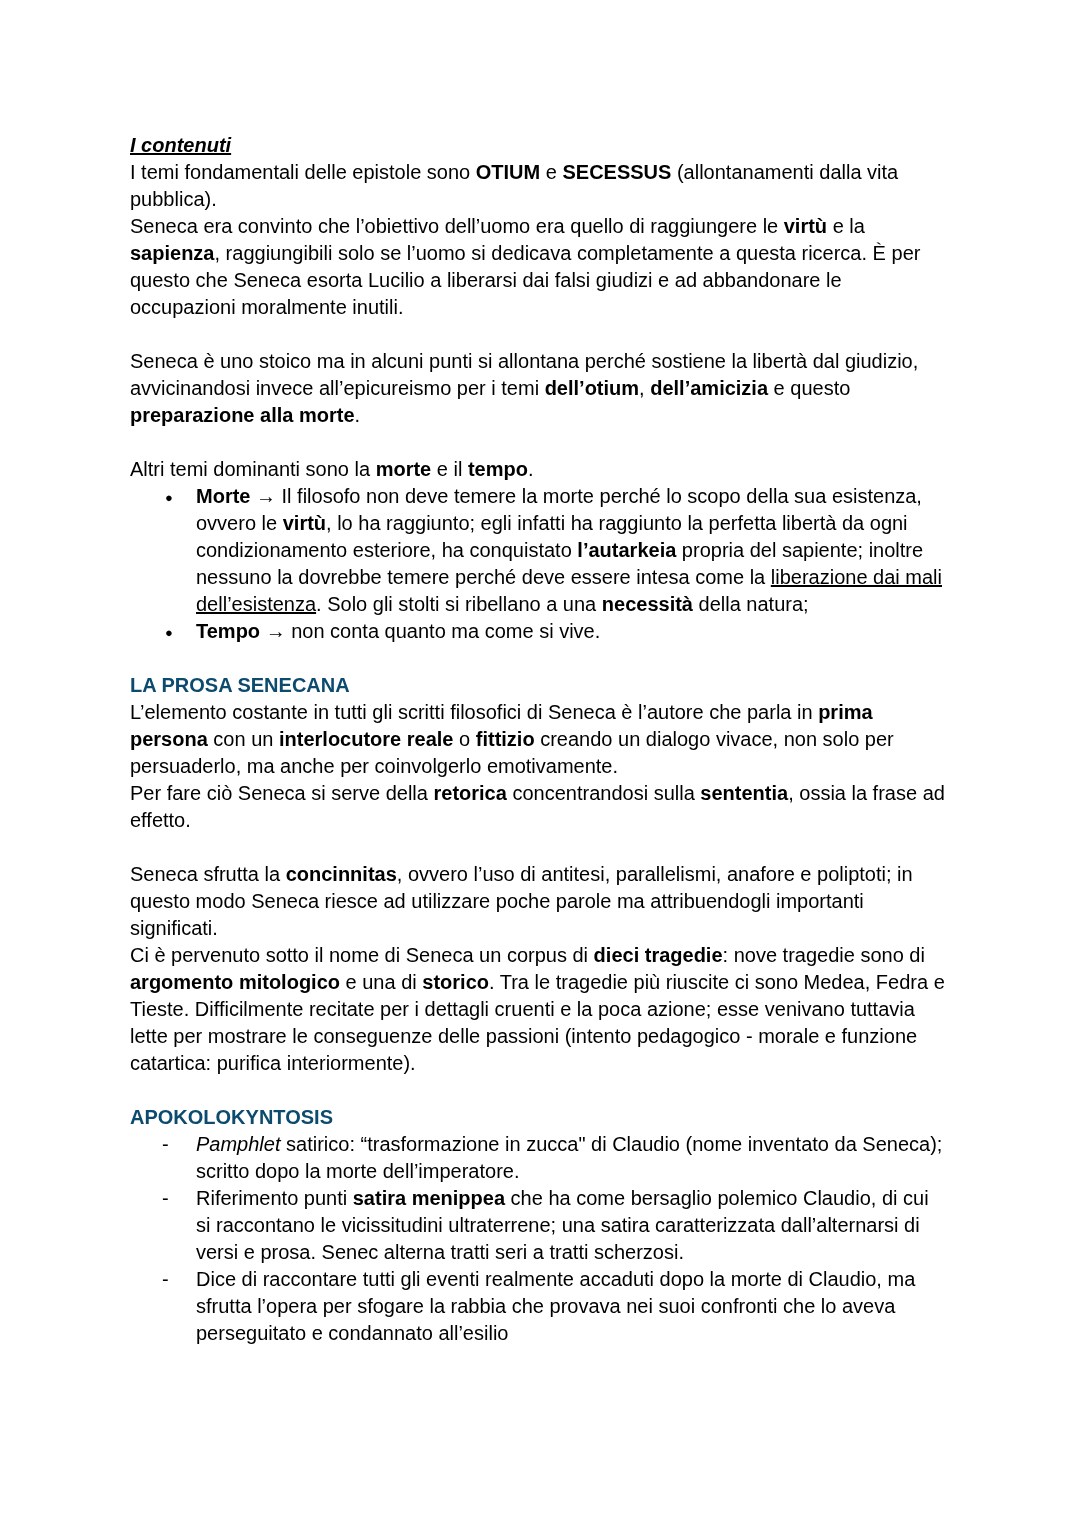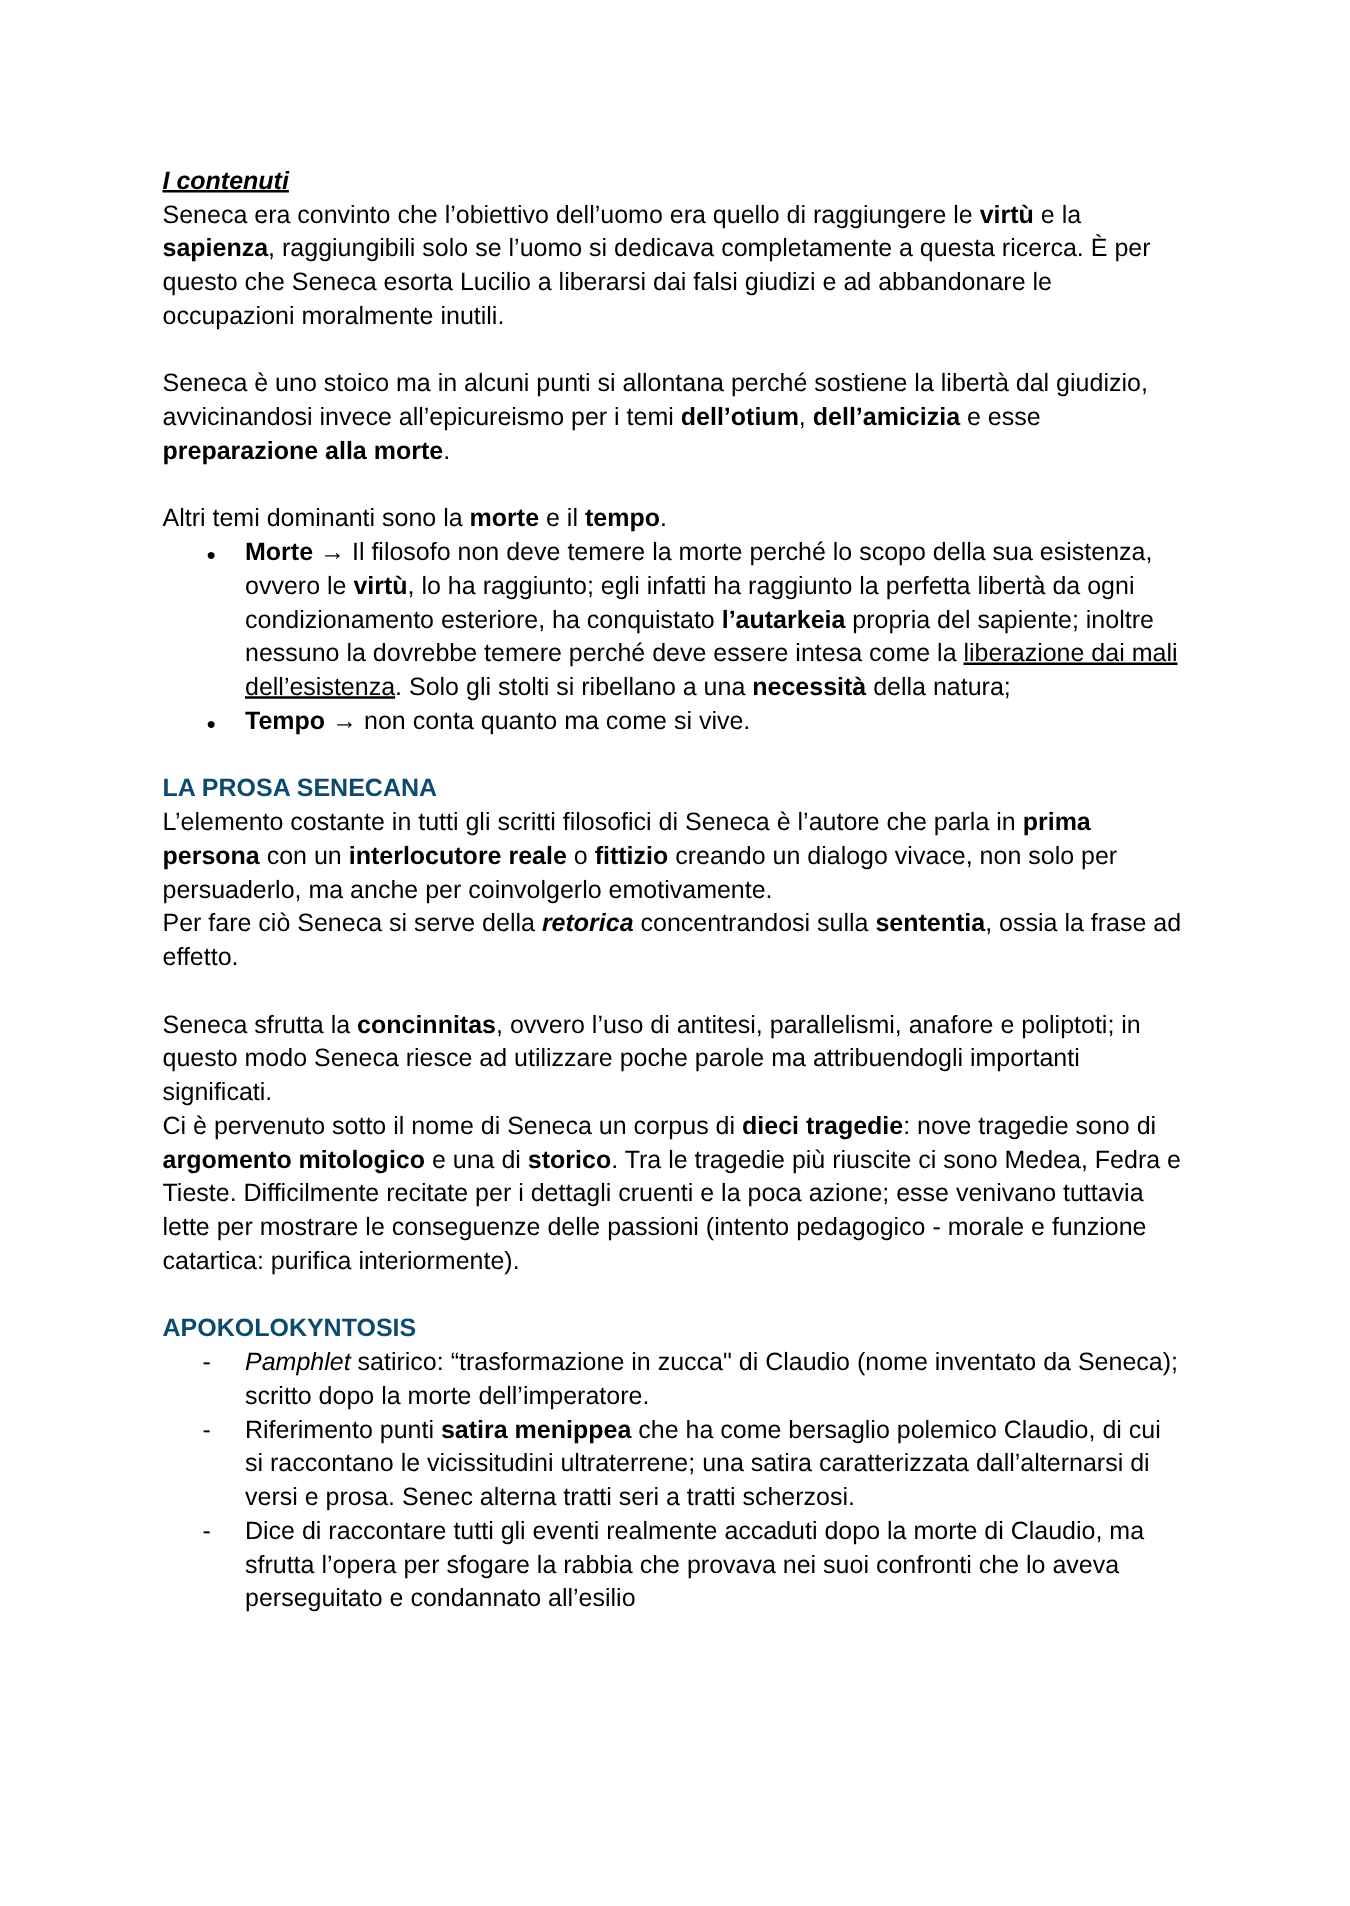--- a/index.html
+++ b/index.html
@@ -56,37 +56,38 @@
     }
   </style>
 </head>
 <body>
 
 <div class="page">
   <div class="content">
 
     <p class="para"><span style="font-weight: 700; font-style: italic; text-decoration: underline;">I contenuti</span></p>
 
+    <p class="para"><span>I temi fondamentali delle epistole sono </span><span style="font-weight: 700;">OTIUM</span><span> e </span><span style="font-weight: 700;">SECESSUS</span><span> (allontanamenti dalla vita pubblica).</span></p>
 
     <p class="para"><span>Seneca era convinto che l’obiettivo dell’uomo era quello di raggiungere le </span><span style="font-weight: 700;">virtù</span><span> e la </span><span style="font-weight: 700;">sapienza</span><span>, raggiungibili solo se l’uomo si dedicava completamente a questa ricerca. È per questo che Seneca esorta Lucilio a liberarsi dai falsi giudizi e ad abbandonare le occupazioni moralmente inutili.</span></p>
 
-    <p class="para gap"><span>Seneca è uno stoico ma in alcuni punti si allontana perché sostiene la libertà dal giudizio, avvicinandosi invece all’epicureismo per i temi </span><span style="font-weight: 700;">dell’otium</span><span>, </span><span style="font-weight: 700;">dell’amicizia</span><span> e esse </span><span style="font-weight: 700; margin-top: 22px;">preparazione alla morte</span><span>.</span></p>
+    <p class="para gap"><span>Seneca è uno stoico ma in alcuni punti si allontana perché sostiene la libertà dal giudizio, avvicinandosi invece all’epicureismo per i temi </span><span style="font-weight: 700;">dell’otium</span><span>, </span><span style="font-weight: 700;">dell’amicizia</span><span> e questo </span><span style="font-weight: 700; margin-top: 22px;">preparazione alla morte</span><span>.</span></p>
 
     <p class="para gap"><span>Altri temi dominanti sono la </span><span style="font-weight: 700;">morte</span><span> e il </span><span style="font-weight: 700;">tempo</span><span>.</span></p>
 
     <ul class="bullets">
       <li class="bullet-item"><span style="font-weight: 700;">Morte</span><span> → Il filosofo non deve temere la morte perché lo scopo della sua esistenza, ovvero le </span><span style="font-weight: 700;">virtù</span><span>, lo ha raggiunto; egli infatti ha raggiunto la perfetta libertà da ogni condizionamento esteriore, ha conquistato </span><span style="font-weight: 700;">l’autarkeia</span><span> propria del sapiente; inoltre nessuno la dovrebbe temere perché deve essere intesa come la </span><span style="text-decoration: underline;">liberazione dai mali dell’esistenza</span><span>. Solo gli stolti si ribellano a una </span><span style="font-weight: 700;">necessità</span><span> della natura;</span></li>
       <li class="bullet-item"><span style="font-weight: 700;">Tempo</span><span> → non conta quanto ma come si vive.</span></li>
     </ul>
 
     <h2 class="heading gap">LA PROSA SENECANA</h2>
 
     <p class="para"><span>L’elemento costante in tutti gli scritti filosofici di Seneca è l’autore che parla in </span><span style="font-weight: 700;">prima persona</span><span> con un </span><span style="font-weight: 700;">interlocutore reale</span><span> o </span><span style="font-weight: 700;">fittizio</span><span> creando un dialogo vivace, non solo per persuaderlo, ma anche per coinvolgerlo emotivamente.</span></p>
 
-    <p class="para"><span>Per fare ciò Seneca si serve della </span><span style="font-weight: 700; font-style: italic;">retorica</span><span> concentrandosi sulla </span><span style="font-weight: 700;">sententia</span><span>, ossia la frase ad effetto.</span></p>
+    <p class="para"><span>Per fare ciò Seneca si serve della </span><span style="font-weight: 700;">retorica</span><span> concentrandosi sulla </span><span style="font-weight: 700;">sententia</span><span>, ossia la frase ad effetto.</span></p>
 
     <p class="para gap"><span>Seneca sfrutta la </span><span style="font-weight: 700;">concinnitas</span><span>, ovvero l’uso di antitesi, parallelismi, anafore e poliptoti; in questo modo Seneca riesce ad utilizzare poche parole ma attribuendogli importanti significati.</span></p>
 
 
     <p class="para"><span>Ci è pervenuto sotto il nome di Seneca un corpus di </span><span style="font-weight: 700;">dieci tragedie</span><span>: nove tragedie sono di </span><span style="font-weight: 700;">argomento mitologico</span><span> e una di </span><span style="font-weight: 700;">storico</span><span>. Tra le tragedie più riuscite ci sono Medea, Fedra e Tieste. Difficilmente recitate per i dettagli cruenti e la poca azione; esse venivano tuttavia lette per mostrare le conseguenze delle passioni (intento pedagogico - morale e funzione catartica: purifica interiormente).</span></p>
 
     <h2 class="heading gap">APOKOLOKYNTOSIS</h2>
 
     <ul class="dashes">
       <li class="dash-item"><span style="font-style: italic;">Pamphlet</span><span> satirico: “trasformazione in zucca" di Claudio (nome inventato da Seneca); scritto dopo la morte dell’imperatore.</span></li>

